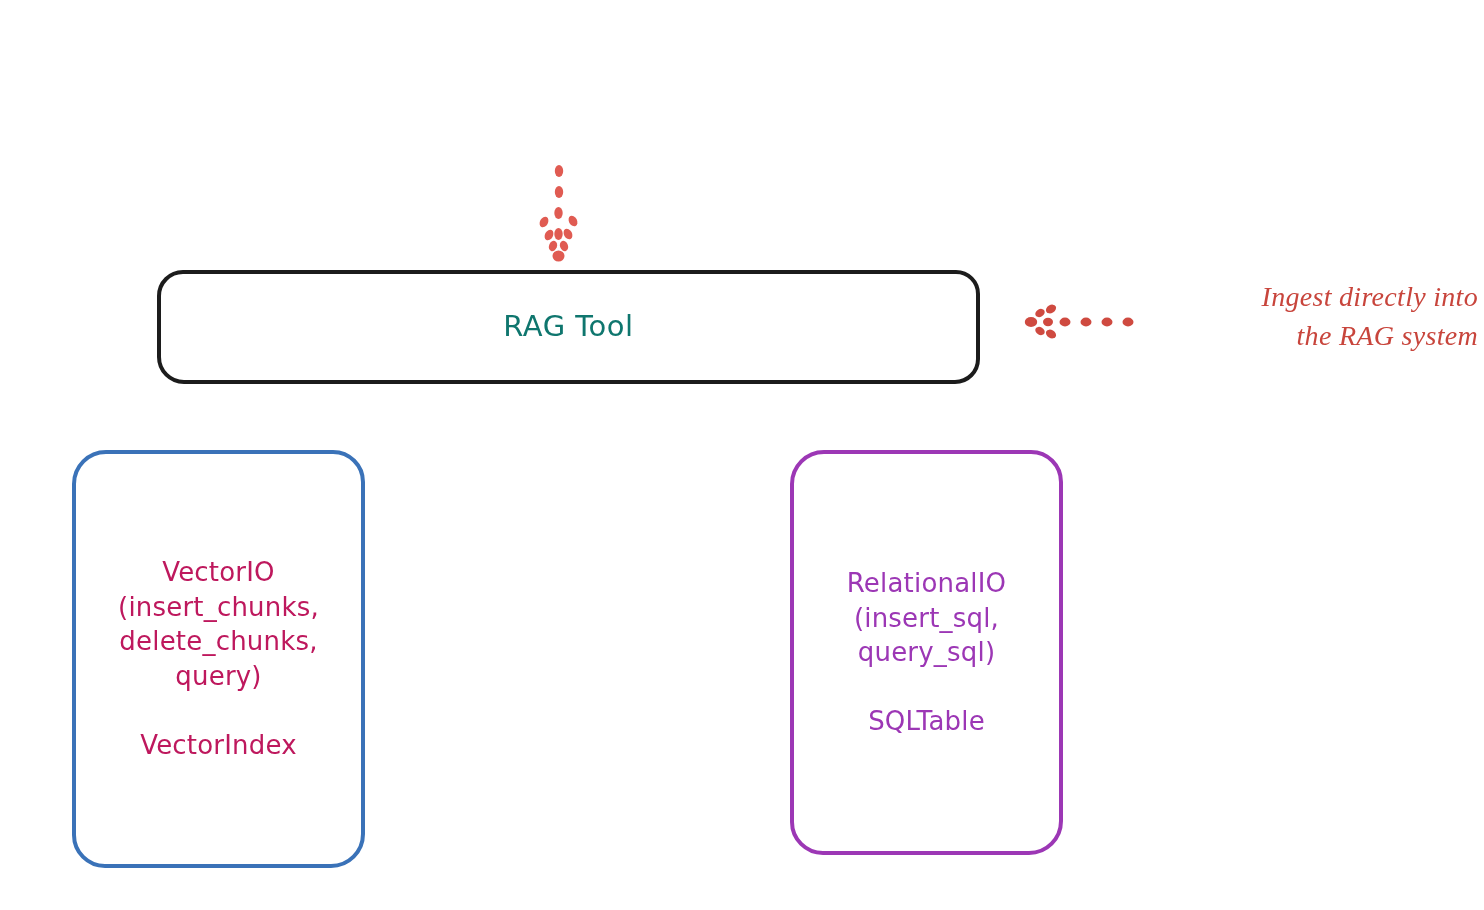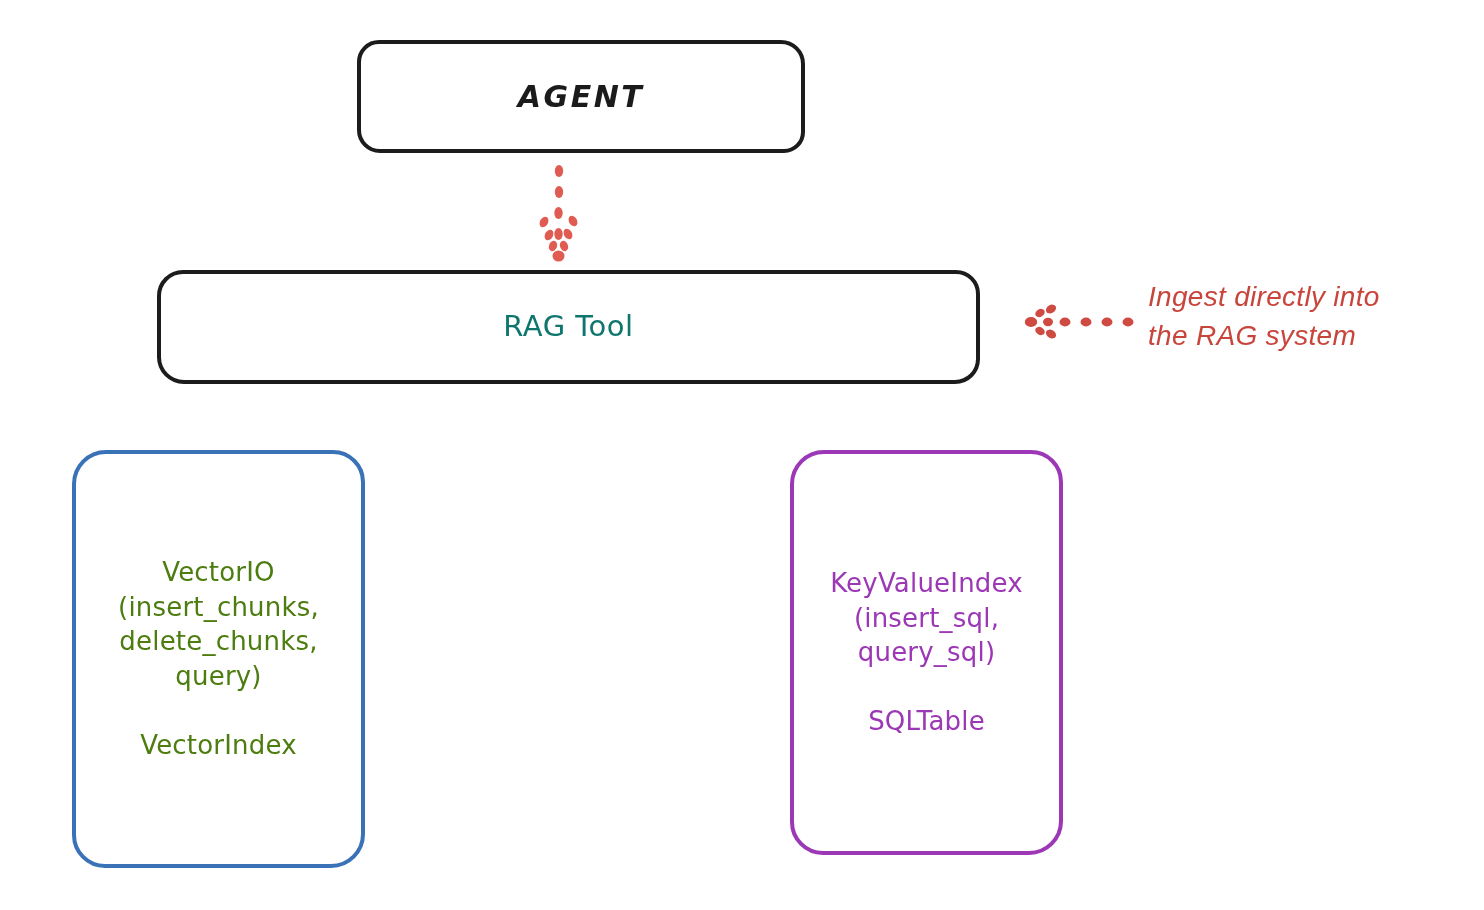--- a/index.html
+++ b/index.html
@@ -80,21 +80,21 @@
     line-height: 1.33;
   }
 
   #vectorio-node {
     left: 72px;
     top: 450px;
     width: 293px;
     height: 418px;
     border-color: #3a72b8;
   }
-  #vectorio-node .node-label { color: #4d7c0f; }
+  #vectorio-node .node-label { color: #be185d; }
 
   #keyvalueio-node {
     left: 430px;
     top: 450px;
     width: 280px;
     height: 405px;
     border-color: #3f9144;
   }
   #keyvalueio-node .node-label { color: #3f9144; }
 
@@ -117,25 +117,25 @@
     pointer-events: none;
   }
 
   
   #ingest-annotation {
     position: absolute;
     left: 1148px;
     top: 278px;
     width: 330px;
     color: #c8453c;
-    font-family: Liberation Sans, sans-serif;
+    font-family: Liberation Serif, serif;
     font-size: 28px;
     font-style: italic;
     line-height: 1.38;
-    text-align: left;
+    text-align: right;
     white-space: pre-line;
     letter-spacing: 0.3px;
   }
 </style>
 </head>
 <body>
 
 <div id="canvas">
 
   <svg id="arrow-layer" viewBox="0 0 1484 910" width="1484" height="910" aria-hidden="true">
@@ -163,40 +163,37 @@
       <ellipse cx="1048" cy="322" rx="5" ry="4.2"></ellipse>
 
       <ellipse cx="1051" cy="309" rx="5.4" ry="4" transform="rotate(-30 1051 309)"></ellipse>
       <ellipse cx="1040" cy="313" rx="5" ry="3.8" transform="rotate(-30 1040 313)"></ellipse>
       <ellipse cx="1051" cy="334" rx="5.4" ry="4" transform="rotate(30 1051 334)"></ellipse>
       <ellipse cx="1040" cy="331" rx="5" ry="3.8" transform="rotate(30 1040 331)"></ellipse>
       <ellipse cx="1031" cy="322" rx="6.2" ry="5"></ellipse>
     </g>
   </svg>
 
-  <div class="node" id="agent-node">
-    <div class="node-label">AGENT</div>
-  </div>
 
   <div class="node" id="rag-tool-node">
     <div class="node-label">RAG Tool</div>
   </div>
 
   <div class="node provider" id="vectorio-node">
     <div class="node-label">VectorIO
 (insert_chunks,
 delete_chunks,
 query)
 
 VectorIndex</div>
   </div>
 
 
   <div class="node provider" id="relationalio-node">
-    <div class="node-label">KeyValueIndex
+    <div class="node-label">RelationalIO
 (insert_sql,
 query_sql)
 
 SQLTable</div>
   </div>
 
   <div id="ingest-annotation">Ingest directly into
 the RAG system</div>
 
 </div>

